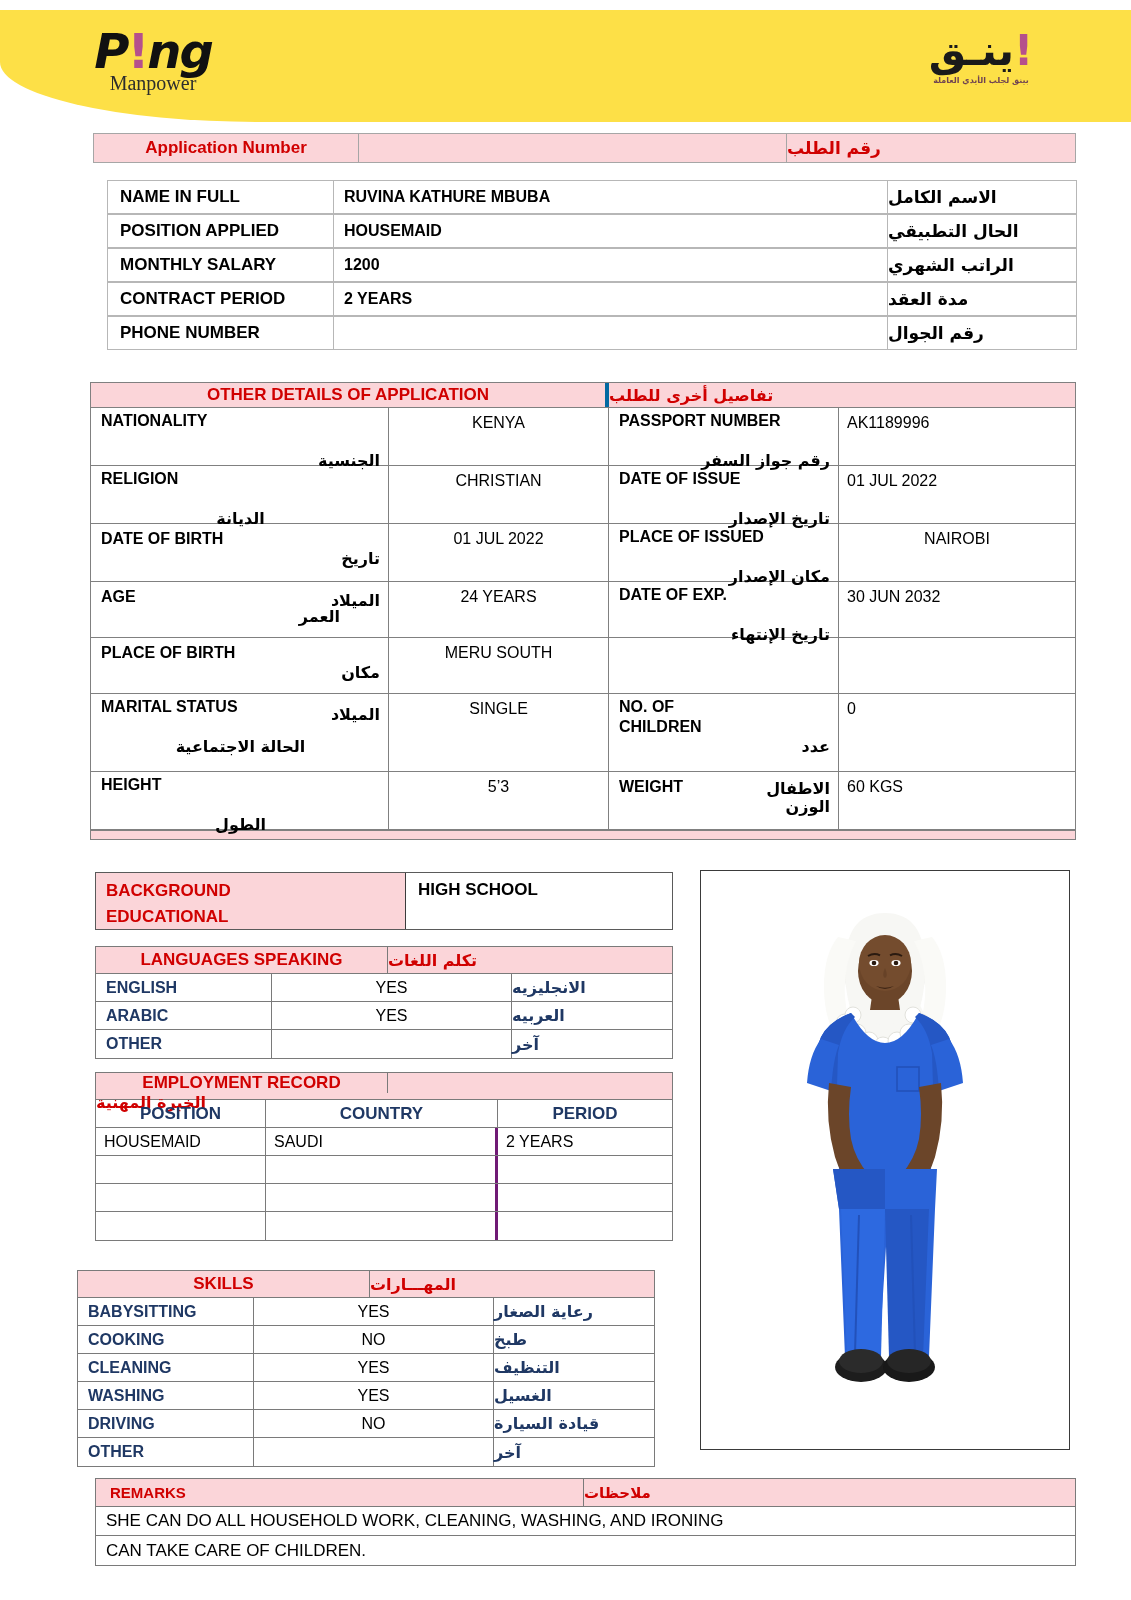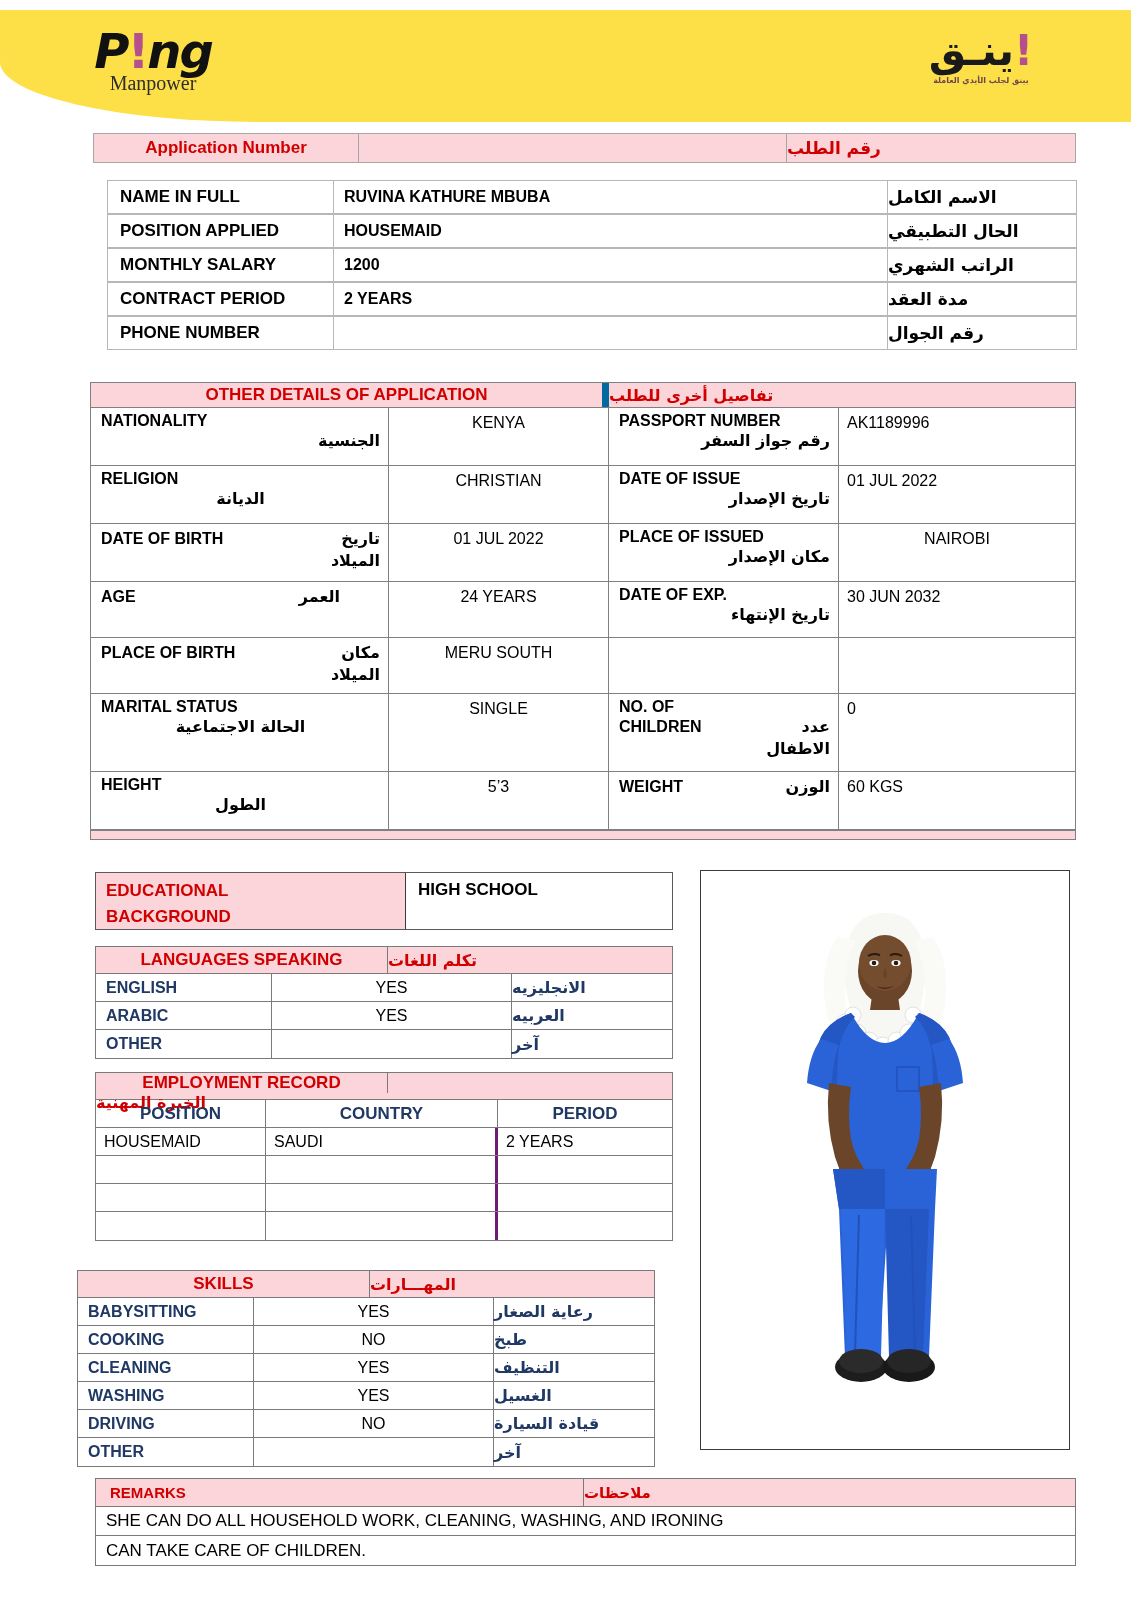--- a/index.html
+++ b/index.html
@@ -162,21 +162,21 @@
   }
   .other .hdr {
     display: flex;
     height: 26px;
     background: #fbd5d9;
     border-top: 1px solid #808080;
     border-bottom: 1px solid #808080;
   }
   .other .hdr .h1 {
     width: 518px;
-    border-right: 7px solid #0369a1;
+    border-right: 4px solid #0369a1;
     display: flex; align-items: center; justify-content: center;
     font-size: 17px;
   }
   .other .hdr .h2 {
     flex: 1;
     display: flex; align-items: center; justify-content: flex-end;
     padding-right: 12px;
     font-size: 16px;
   }
   .other .r {
@@ -212,20 +212,21 @@
     display: flex; justify-content: space-between;
     line-height: 21px;
   }
   .other .klabel-en { white-space: nowrap; }
   .other .klabel-ar {
     direction: rtl;
     font-family: "DejaVu Sans", sans-serif;
     font-weight: bold;
     font-size: 16px;
     line-height: 22px;
+    margin-top: 20px;
   }
   .other .ar-right { text-align: right; }
   .other .ar-center { text-align: center; }
   .other .pinkfoot {
     height: 9px;
     background: #fbd5d9;
     border-top: 1px solid #808080;
   }
 
   
@@ -548,22 +549,22 @@
       </div>
     </div>
     <div class="v2">60 KGS</div>
   </div>
 
   <div class="pinkfoot"></div>
 </div>
 
 <div class="edu">
   <div class="l redtxt">
+    <div>BACKGROUND</div>
     <div>EDUCATIONAL</div>
-    <div>BACKGROUND</div>
   </div>
   <div class="r">HIGH SCHOOL</div>
 </div>
 
 <div class="stbl" style="left:95px; top:946px;">
   <div class="shdr">
     <div class="a redtxt">LANGUAGES SPEAKING</div>
     <div class="b redtxt ar">تكلم اللغات</div>
   </div>
   <div class="srow">

